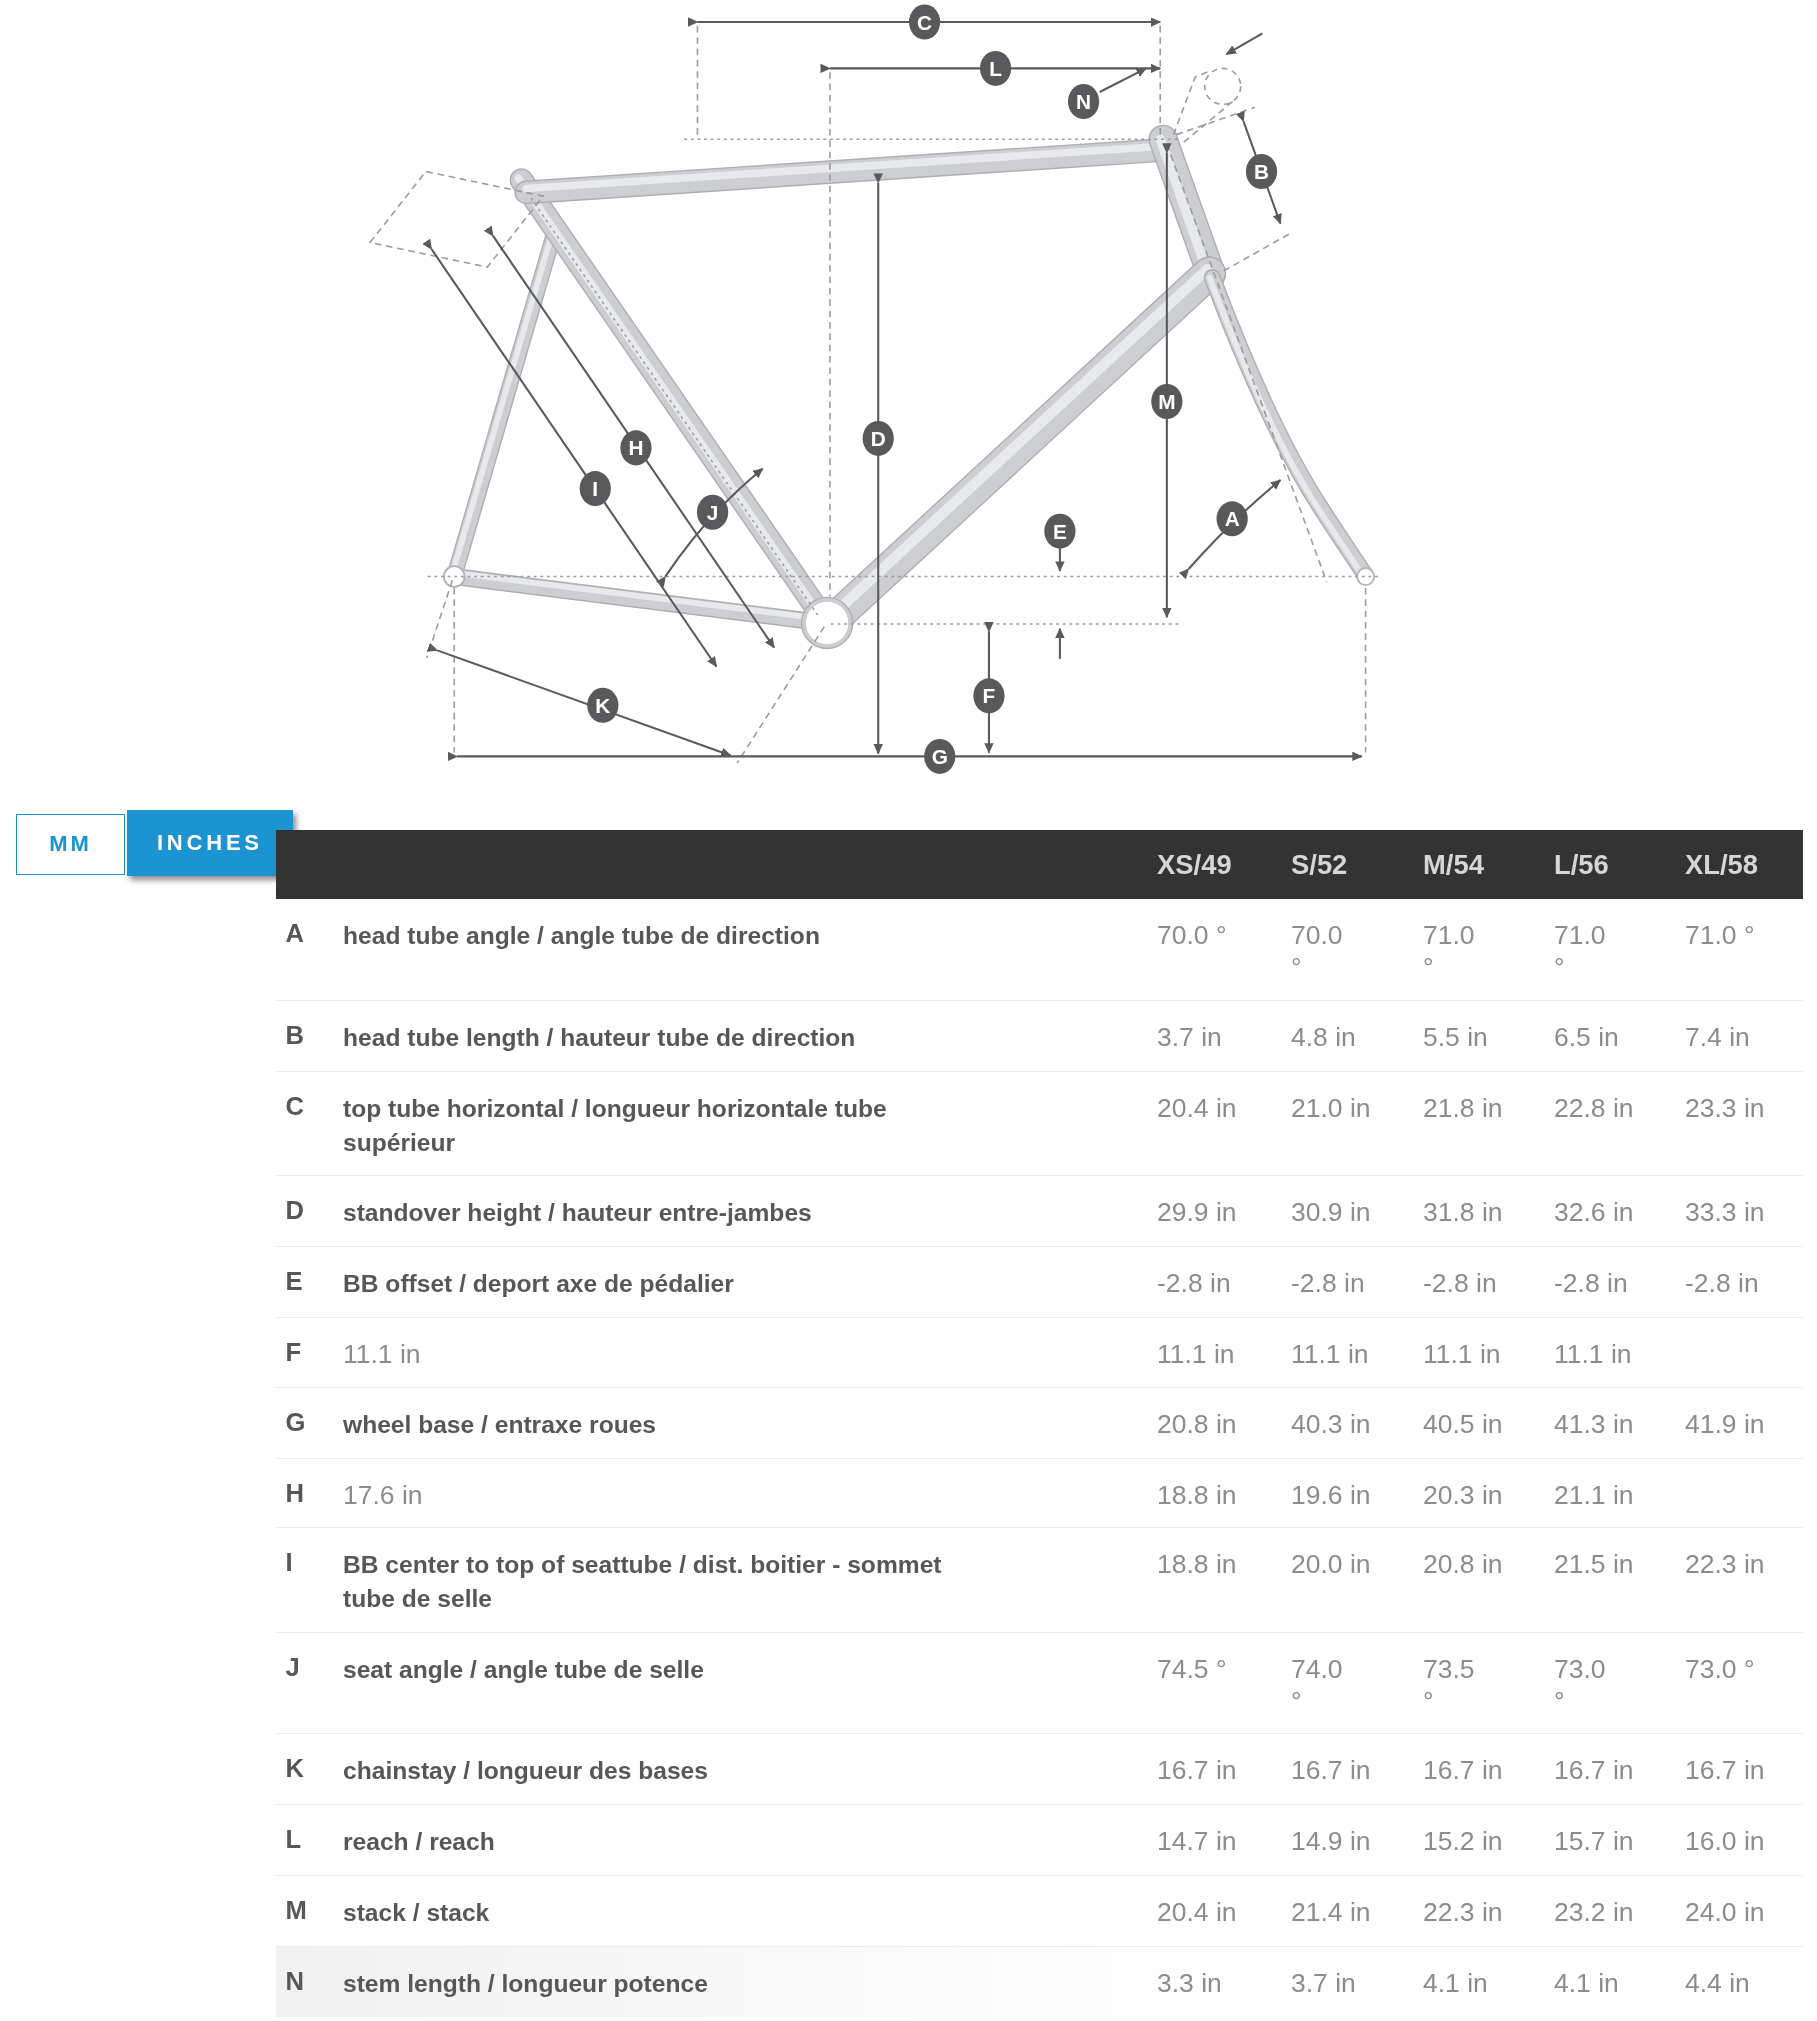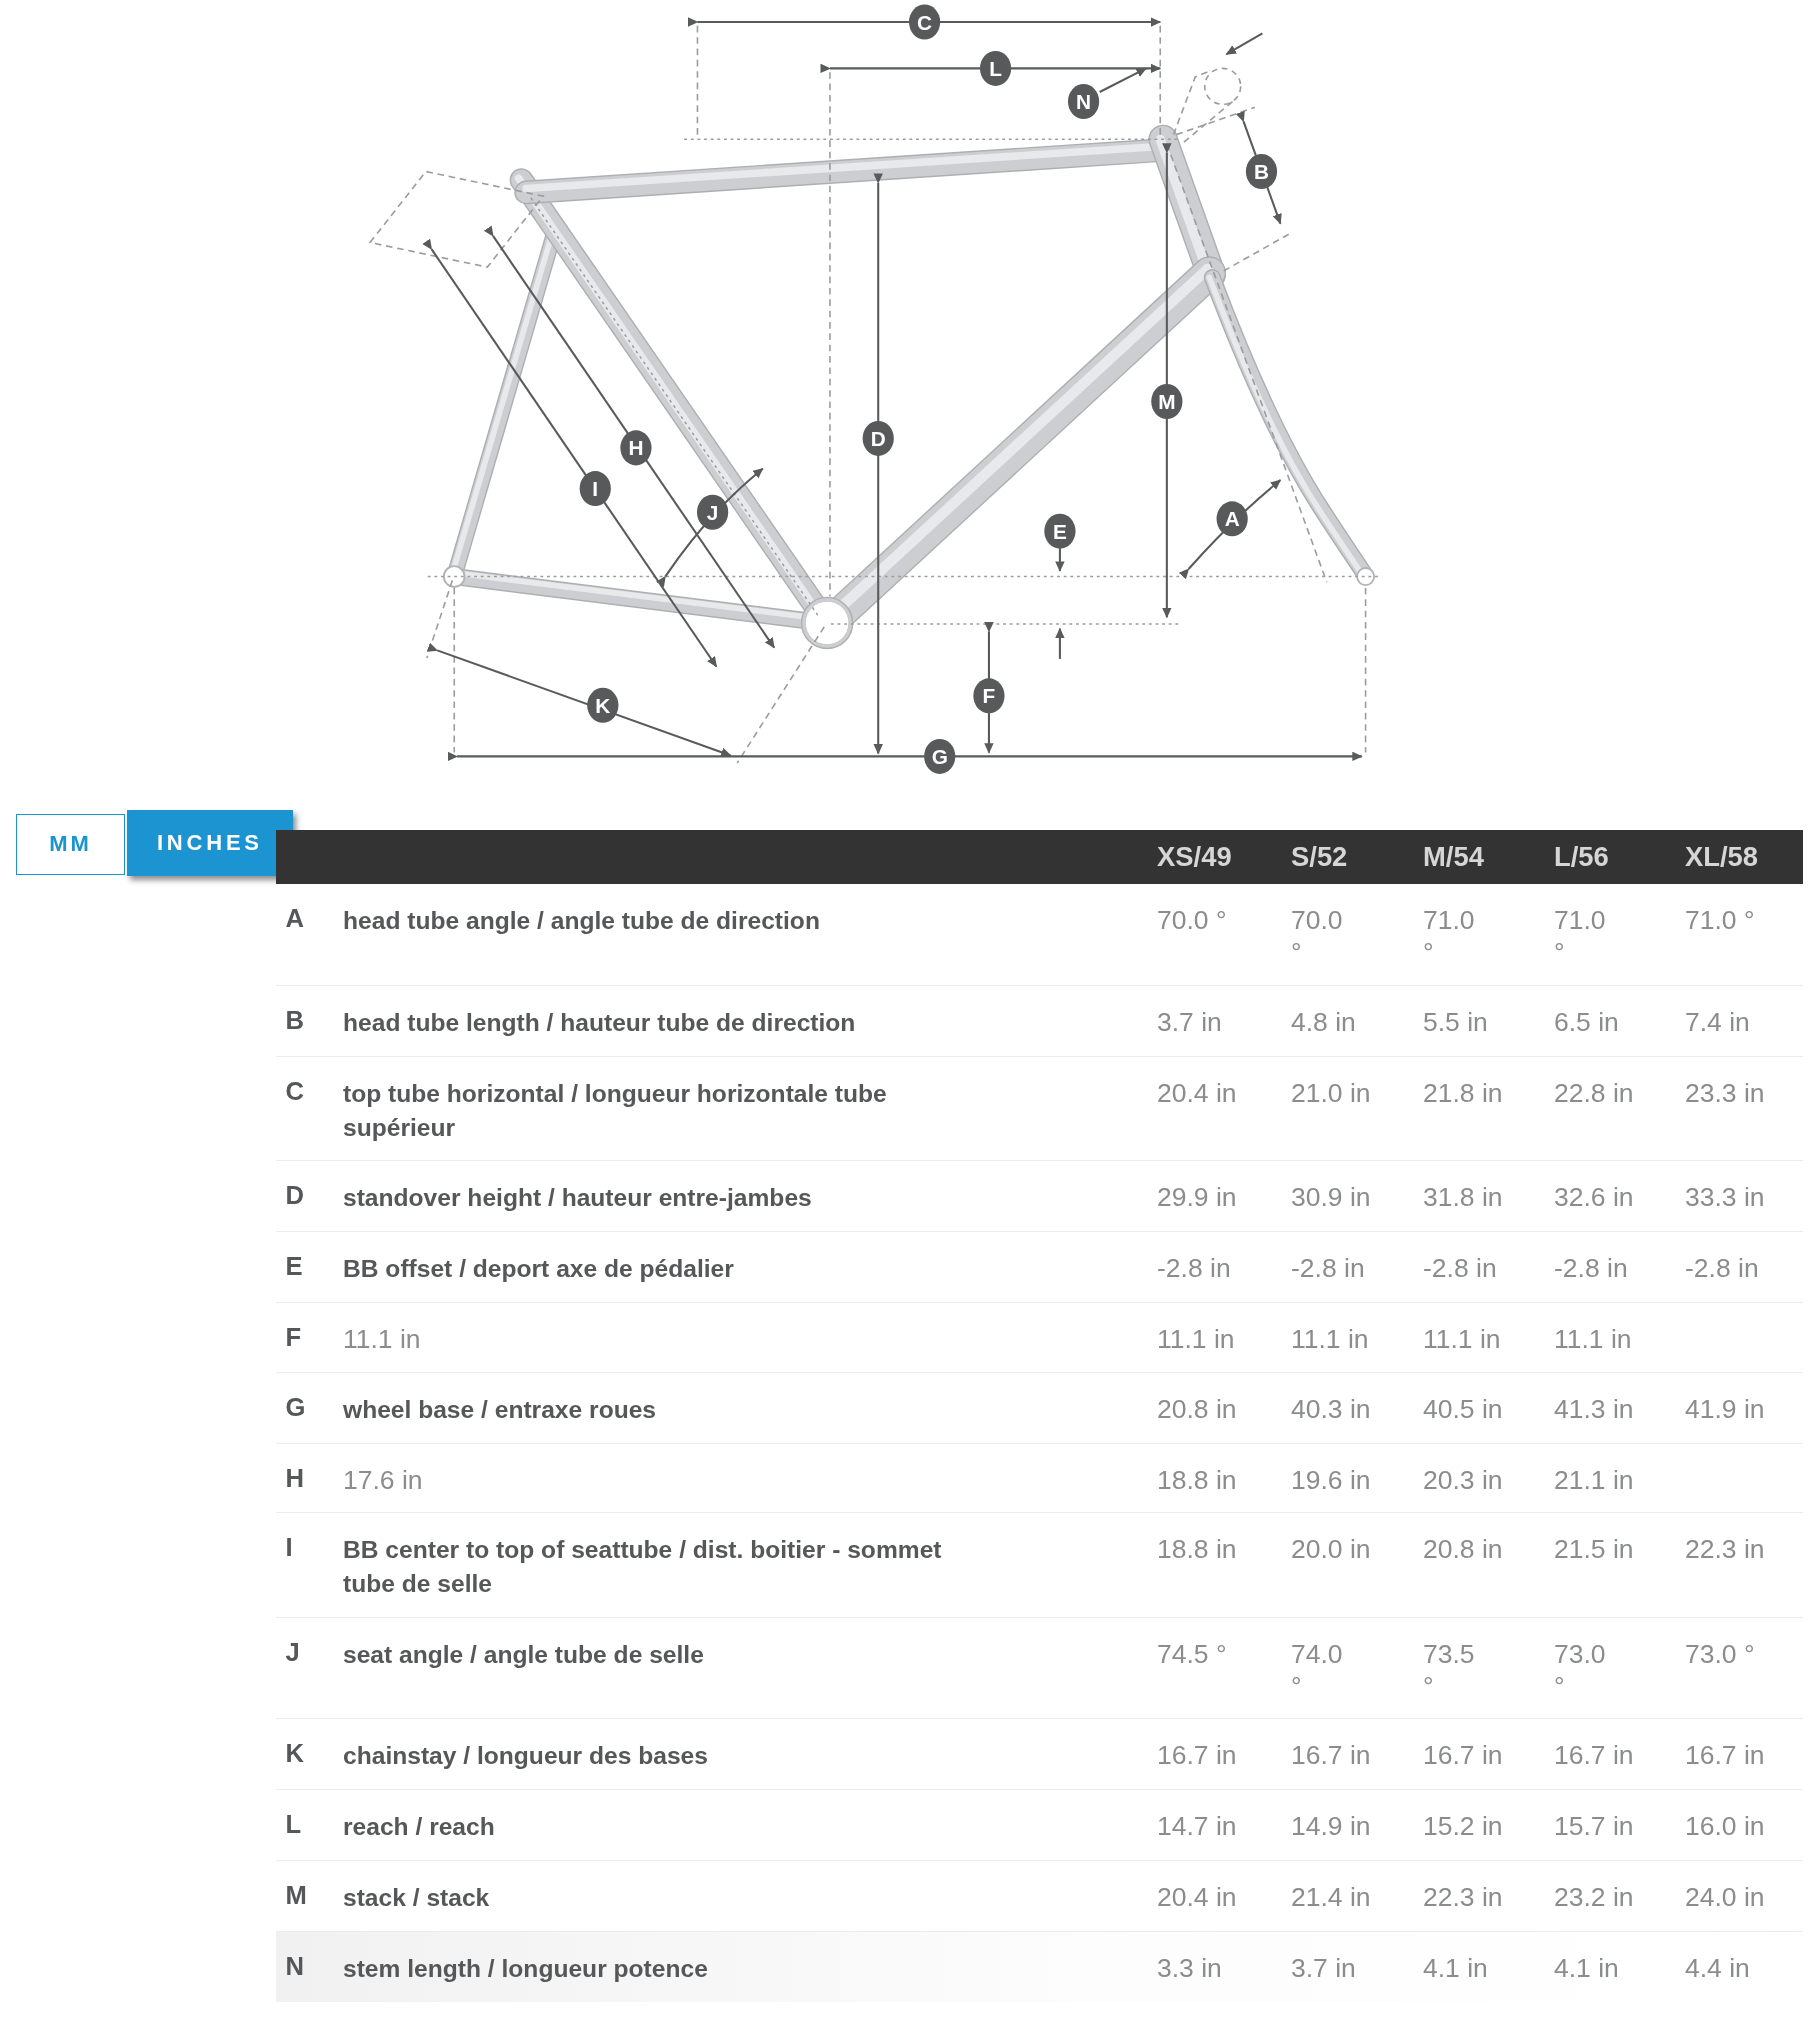--- a/index.html
+++ b/index.html
@@ -45,21 +45,21 @@
     box-shadow: 2.8px 3.8px 5.7px rgba(0,0,0,.45);
     cursor: pointer;
   }
 
   
   .geo-table { position: absolute; top: 830px; left: 276px; width: 1527px; }
   .header-row, .tr {
     display: grid;
     grid-template-columns: 67px 814px 134px 132px 131px 131px minmax(0,1fr);
   }
-  .header-row { height: 54px; background: #333333; align-items: center; }
+  .header-row { height: 69px; background: #333333; align-items: center; }
   .th {
     color: #d6d6d6; font-weight: bold; font-size: 27.4px;
   }
   .tbody .tr { border-bottom: 1.9px solid #ececec; background: #ffffff; }
   .tbody .tr:last-child {
     border-bottom: none;
     background: linear-gradient(90deg, #f1f1f1 0%, #fdfdfd 55%, #ffffff 100%);
   }
   .td { padding: 20px 0 16px 0; }
   .td.letter { padding-left: 9.5px; color: #565759; font-weight: bold; font-size: 25.6px; }

